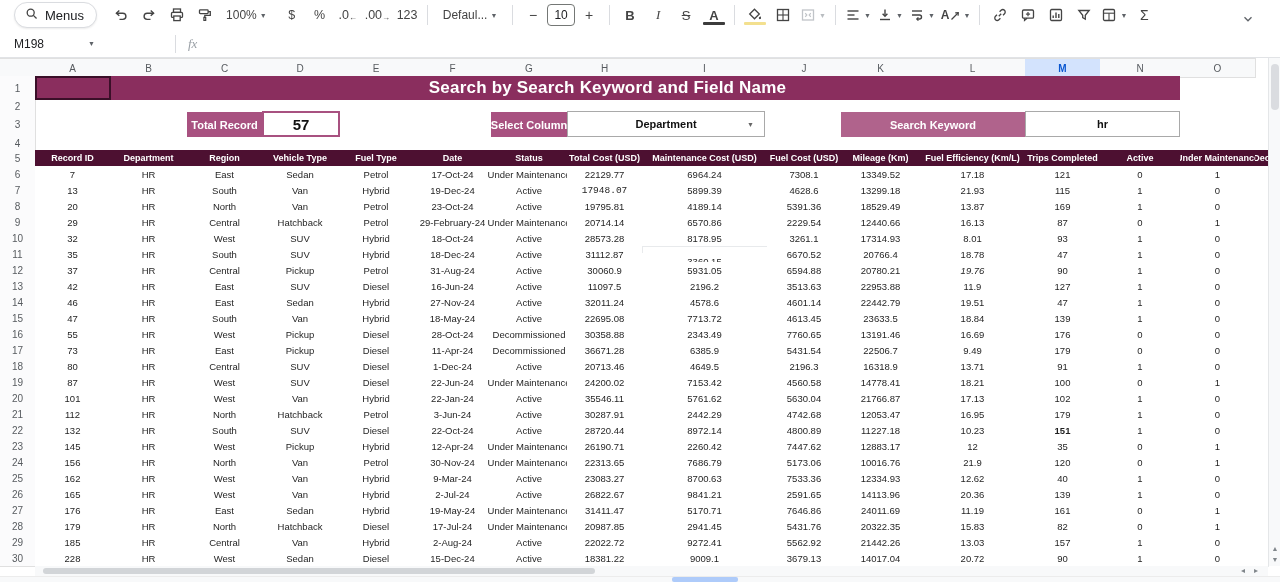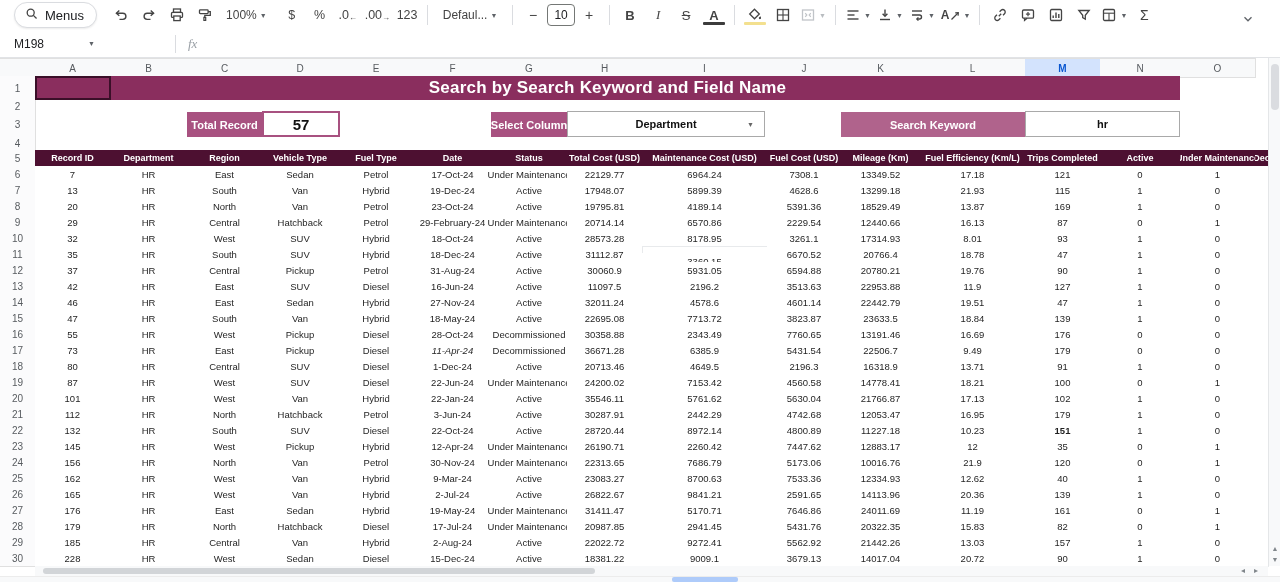--- a/index.html
+++ b/index.html
@@ -439,21 +439,21 @@
     <div class="dcell" style="left: 1100px; width: 80px; top: 166px;">0</div>
     <div class="dcell" style="left: 1180px; width: 75px; top: 166px;">1</div>
     <div class="dcell" style="left: 1255px; width: 13px; top: 166px;"></div>
     <div class="dcell" style="left: 35px; width: 75px; top: 182px;">13</div>
     <div class="dcell" style="left: 110px; width: 77px; top: 182px;">HR</div>
     <div class="dcell" style="left: 187px; width: 75px; top: 182px;">South</div>
     <div class="dcell" style="left: 262px; width: 76px; top: 182px;">Van</div>
     <div class="dcell" style="left: 338px; width: 76px; top: 182px;">Hybrid</div>
     <div class="dcell" style="left: 414px; width: 77px; top: 182px;">19-Dec-24</div>
     <div class="dcell" style="left: 491px; width: 76px; top: 182px;">Active</div>
-    <div class="dcell" style="left: 567px; width: 75px; top: 182px;">17948.07</div>
+    <div class="dcell" style="left: 567px; width: 75px; top: 182px; font-family: Liberation Mono, monospace;">17948.07</div>
     <div class="dcell" style="left: 642px; width: 125px; top: 182px;">5899.39</div>
     <div class="dcell" style="left: 767px; width: 74px; top: 182px;">4628.6</div>
     <div class="dcell" style="left: 841px; width: 79px; top: 182px;">13299.18</div>
     <div class="dcell" style="left: 920px; width: 105px; top: 182px;">21.93</div>
     <div class="dcell" style="left: 1025px; width: 75px; top: 182px;">115</div>
     <div class="dcell" style="left: 1100px; width: 80px; top: 182px;">1</div>
     <div class="dcell" style="left: 1180px; width: 75px; top: 182px;">0</div>
     <div class="dcell" style="left: 1255px; width: 13px; top: 182px;"></div>
     <div class="dcell" style="left: 35px; width: 75px; top: 198px;">20</div>
     <div class="dcell" style="left: 110px; width: 77px; top: 198px;">HR</div>
@@ -523,21 +523,21 @@
     <div class="dcell" style="left: 110px; width: 77px; top: 262px;">HR</div>
     <div class="dcell" style="left: 187px; width: 75px; top: 262px;">Central</div>
     <div class="dcell" style="left: 262px; width: 76px; top: 262px;">Pickup</div>
     <div class="dcell" style="left: 338px; width: 76px; top: 262px;">Petrol</div>
     <div class="dcell" style="left: 414px; width: 77px; top: 262px;">31-Aug-24</div>
     <div class="dcell" style="left: 491px; width: 76px; top: 262px;">Active</div>
     <div class="dcell" style="left: 567px; width: 75px; top: 262px;">30060.9</div>
     <div class="dcell" style="left: 642px; width: 125px; top: 262px;">5931.05</div>
     <div class="dcell" style="left: 767px; width: 74px; top: 262px;">6594.88</div>
     <div class="dcell" style="left: 841px; width: 79px; top: 262px;">20780.21</div>
-    <div class="dcell" style="left: 920px; width: 105px; top: 262px;">19.76</div>
+    <div class="dcell" style="left: 920px; width: 105px; top: 262px; font-style: italic;">19.76</div>
     <div class="dcell" style="left: 1025px; width: 75px; top: 262px;">90</div>
     <div class="dcell" style="left: 1100px; width: 80px; top: 262px;">1</div>
     <div class="dcell" style="left: 1180px; width: 75px; top: 262px;">0</div>
     <div class="dcell" style="left: 1255px; width: 13px; top: 262px;"></div>
     <div class="dcell" style="left: 35px; width: 75px; top: 278px;">42</div>
     <div class="dcell" style="left: 110px; width: 77px; top: 278px;">HR</div>
     <div class="dcell" style="left: 187px; width: 75px; top: 278px;">East</div>
     <div class="dcell" style="left: 262px; width: 76px; top: 278px;">SUV</div>
     <div class="dcell" style="left: 338px; width: 76px; top: 278px;">Diesel</div>
     <div class="dcell" style="left: 414px; width: 77px; top: 278px;">16-Jun-24</div>
@@ -569,21 +569,21 @@
     <div class="dcell" style="left: 1255px; width: 13px; top: 294px;"></div>
     <div class="dcell" style="left: 35px; width: 75px; top: 310px;">47</div>
     <div class="dcell" style="left: 110px; width: 77px; top: 310px;">HR</div>
     <div class="dcell" style="left: 187px; width: 75px; top: 310px;">South</div>
     <div class="dcell" style="left: 262px; width: 76px; top: 310px;">Van</div>
     <div class="dcell" style="left: 338px; width: 76px; top: 310px;">Hybrid</div>
     <div class="dcell" style="left: 414px; width: 77px; top: 310px;">18-May-24</div>
     <div class="dcell" style="left: 491px; width: 76px; top: 310px;">Active</div>
     <div class="dcell" style="left: 567px; width: 75px; top: 310px;">22695.08</div>
     <div class="dcell" style="left: 642px; width: 125px; top: 310px;">7713.72</div>
-    <div class="dcell" style="left: 767px; width: 74px; top: 310px;">3823.87</div>
+    <div class="dcell" style="left: 767px; width: 74px; top: 310px;">4613.45</div>
     <div class="dcell" style="left: 841px; width: 79px; top: 310px;">23633.5</div>
     <div class="dcell" style="left: 920px; width: 105px; top: 310px;">18.84</div>
     <div class="dcell" style="left: 1025px; width: 75px; top: 310px;">139</div>
     <div class="dcell" style="left: 1100px; width: 80px; top: 310px;">1</div>
     <div class="dcell" style="left: 1180px; width: 75px; top: 310px;">0</div>
     <div class="dcell" style="left: 1255px; width: 13px; top: 310px;"></div>
     <div class="dcell" style="left: 35px; width: 75px; top: 326px;">55</div>
     <div class="dcell" style="left: 110px; width: 77px; top: 326px;">HR</div>
     <div class="dcell" style="left: 187px; width: 75px; top: 326px;">West</div>
     <div class="dcell" style="left: 262px; width: 76px; top: 326px;">Pickup</div>
@@ -597,21 +597,21 @@
     <div class="dcell" style="left: 920px; width: 105px; top: 326px;">16.69</div>
     <div class="dcell" style="left: 1025px; width: 75px; top: 326px;">176</div>
     <div class="dcell" style="left: 1100px; width: 80px; top: 326px;">0</div>
     <div class="dcell" style="left: 1180px; width: 75px; top: 326px;">0</div>
     <div class="dcell" style="left: 1255px; width: 13px; top: 326px;"></div>
     <div class="dcell" style="left: 35px; width: 75px; top: 342px;">73</div>
     <div class="dcell" style="left: 110px; width: 77px; top: 342px;">HR</div>
     <div class="dcell" style="left: 187px; width: 75px; top: 342px;">East</div>
     <div class="dcell" style="left: 262px; width: 76px; top: 342px;">Pickup</div>
     <div class="dcell" style="left: 338px; width: 76px; top: 342px;">Diesel</div>
-    <div class="dcell" style="left: 414px; width: 77px; top: 342px; font-style: italic;">11-Apr-24</div>
+    <div class="dcell" style="left: 414px; width: 77px; top: 342px;">11-Apr-24</div>
     <div class="dcell" style="left: 491px; width: 76px; top: 342px;">Decommissioned</div>
     <div class="dcell" style="left: 567px; width: 75px; top: 342px;">36671.28</div>
     <div class="dcell" style="left: 642px; width: 125px; top: 342px;">6385.9</div>
     <div class="dcell" style="left: 767px; width: 74px; top: 342px;">5431.54</div>
     <div class="dcell" style="left: 841px; width: 79px; top: 342px;">22506.7</div>
     <div class="dcell" style="left: 920px; width: 105px; top: 342px;">9.49</div>
     <div class="dcell" style="left: 1025px; width: 75px; top: 342px;">179</div>
     <div class="dcell" style="left: 1100px; width: 80px; top: 342px;">0</div>
     <div class="dcell" style="left: 1180px; width: 75px; top: 342px;">0</div>
     <div class="dcell" style="left: 1255px; width: 13px; top: 342px;"></div>

